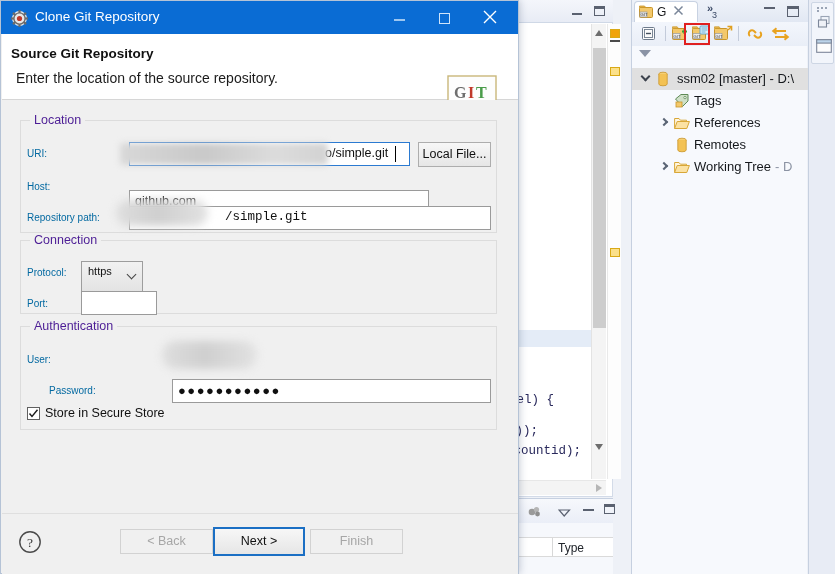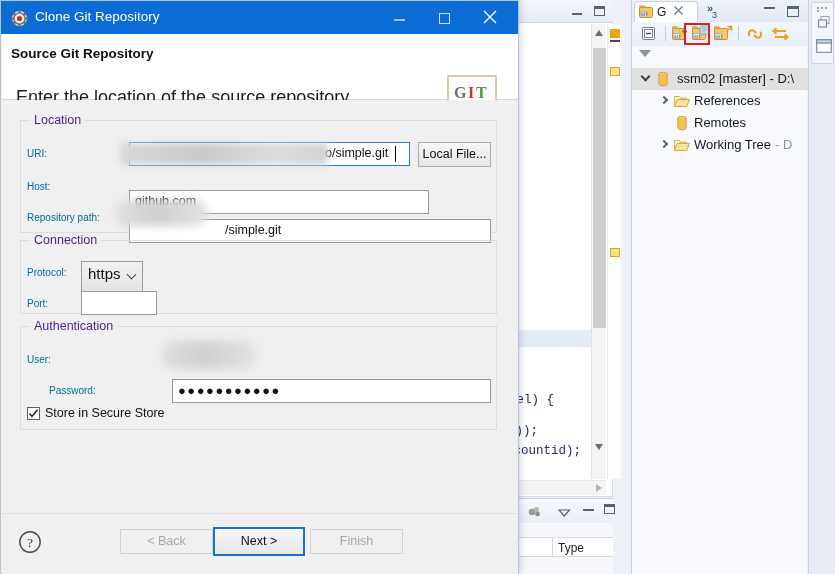--- a/index.html
+++ b/index.html
@@ -187,22 +187,22 @@
 
   .dlg-header {
     position:absolute; left:1px; top:33px; width:516px; height:66px;
     background:#ffffff; border-bottom:1px solid #d6d6d6;
   }
   .dlg-h1 {
     position:absolute; left:9px; top:12px;
     font-size:13.5px; font-weight:bold; color:#101010;
   }
   .dlg-h2 {
-    position:absolute; left:14px; top:53px;
-    font-size:18px; color:#1b1b1b;
+    position:absolute; left:14px; top:36px;
+    font-size:14px; color:#1b1b1b;
   }
   .git-banner { position:absolute; left:438px; top:40px; width:68px; height:50px; }
 
   .dlg-body {
     position:absolute; left:1px; top:99px; width:516px; height:412px;
     background:#f0f0f0;
   }
 
   
   .group {
@@ -228,21 +228,21 @@
     text-align:center;
   }
   .btn.disabled { color:#a6a6a6; background:#f0f0f0; border:1px solid #d2d2d2; }
   .btn.default { border:2px solid #1b6fc4; }
   .btn-lbl { display:block; margin-top:4px; }
 
   .combo {
     position:absolute; height:34px; width:62px;
     background:linear-gradient(#f2f2f2,#e2e2e2);
     border:1px solid #9d9d9d;
-    font-size:15px; color:#111;
+    font-size:11px; color:#111;
   }
   .combo .cb-val { position:absolute; left:6px; top:3px; }
   .combo .cb-arrow {
     position:absolute; right:7px; top:9px; width:7px; height:7px;
     border-left:1.6px solid #444; border-bottom:1.6px solid #444;
     transform:rotate(-45deg);
   }
 
   .checkbox-row { position:absolute; font-size:12.5px; color:#101010; }
   .cbx {
@@ -444,20 +444,30 @@
           <span class="tree-ico" style="left:24px;">
             <svg width="14" height="16" viewBox="0 0 14 16">
               <ellipse cx="7" cy="3" rx="4.2" ry="1.8" fill="#f5cf73" stroke="#c9962a" stroke-width=".8"></ellipse>
               <path d="M2.8 3 L2.8 13 a4.2 1.8 0 0 0 8.4 0 L11.2 3" fill="#f3c254" stroke="#c9962a" stroke-width=".8"></path>
             </svg>
           </span>
           <span class="tree-txt" style="left:45px;">ssm02 [master] - D:\</span>
         </div>
 
 
+        <div class="tree-row">
+          <span class="tree-ico" style="left:42px;">
+            <svg width="16" height="16" viewBox="0 0 16 16">
+              <path d="M1.5 6 L7 1.5 L14 1.5 L14 8 L8.5 13.5 Z" fill="#cfe0c8" stroke="#5e8a56" stroke-width="1"></path>
+              <circle cx="11" cy="4.6" r="1.2" fill="#fff" stroke="#5e8a56" stroke-width=".8"></circle>
+              <rect x="2" y="9" width="6" height="5" fill="#f3c86b" stroke="#c9962a" stroke-width=".8"></rect>
+            </svg>
+          </span>
+          <span class="tree-txt" style="left:62px;">Tags</span>
+        </div>
 
         <div class="tree-row">
           <span class="twisty tw-right" style="left:29px;"></span>
           <span class="tree-ico" style="left:42px;">
             <svg width="16" height="14" viewBox="0 0 16 14">
               <path d="M0.6 12.5 L0.6 2.5 L5 2.5 L6.4 4.2 L12.5 4.2 L12.5 5.5" fill="#fff6e0" stroke="#d8a738" stroke-width="1"></path>
               <path d="M0.6 12.5 L3.2 5.5 L15.4 5.5 L12.8 12.5 Z" fill="#fbe2a4" stroke="#d8a738" stroke-width="1"></path>
             </svg>
           </span>
           <span class="tree-txt" style="left:62px;text-align:right;">References</span>
@@ -584,21 +594,21 @@
       <div class="fld-label" style="left:25px; top:81px;">
         <span>Host:</span>
       </div>
       <div class="txtbox" style="left:127px; top:90px; width:300px;">
         <span>github.com</span>
       </div>
 
       <div class="fld-label" style="left:25px; top:112px;">
         <span>Repository path:</span>
       </div>
-      <div class="txtbox" style="left:127px; top:119px; width:362px;">
+      <div class="txtbox" style="left:127px; top:106px; width:362px;font-family:Liberation Mono, monospace;">
         <span style="margin-left:90px;display:inline-block;">/simple.git</span>
       </div>
       <div class="blur2" style="left:114px; top:100px; width:92px; height:26px;"></div>
 
       <div class="group" style="left:18px; top:140px; width:477px; height:74px;">
         <span class="group-title">Connection</span>
       </div>
 
       <div class="fld-label" style="left:25px; top:167px;">
         <span>Protocol:</span>

